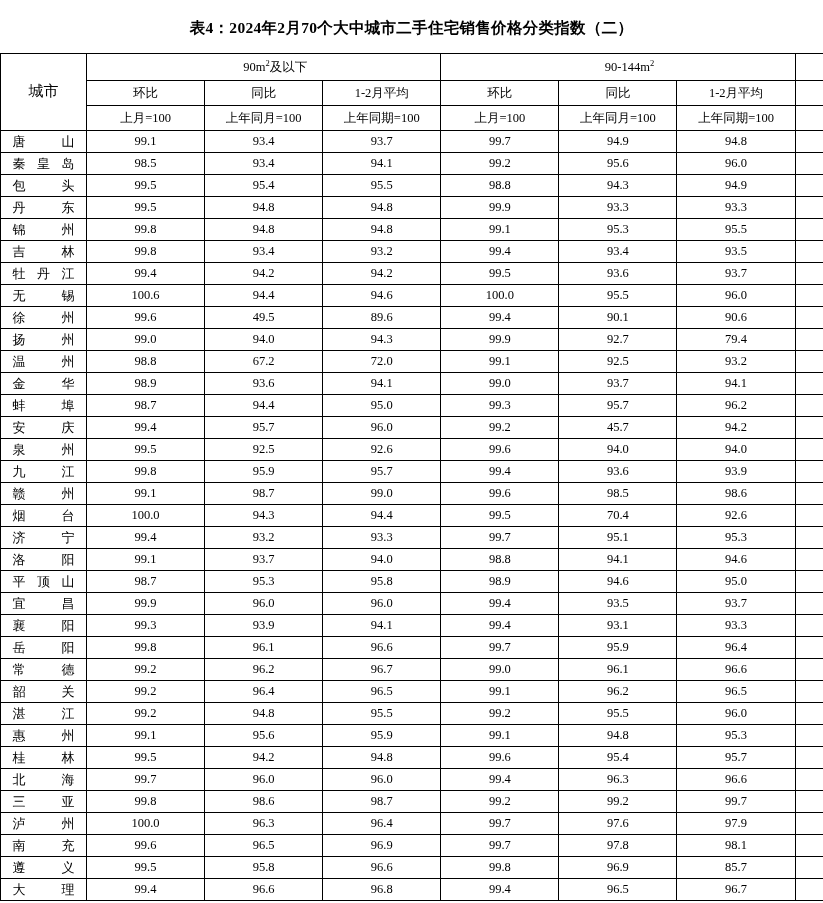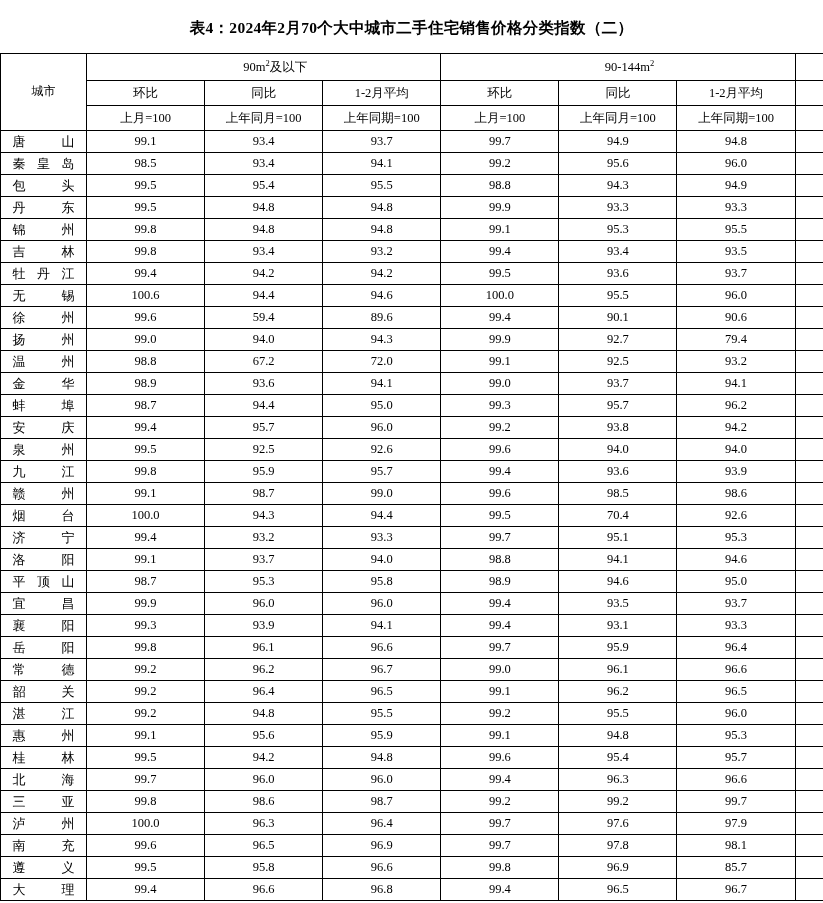--- a/index.html
+++ b/index.html
@@ -47,21 +47,21 @@
   thead td {
     height: 24px;
     font-size: 12.5px;
     line-height: 1.15;
   }
   thead td.grp {
     height: 26px;
     padding-left: 23px;
   }
   thead td.city-head {
-    font-size: 12px;
+    font-size: 15px;
   }
   tbody td {
     height: 21px;
     font-size: 12.5px;
   }
   td.city {
     text-align: center;
     letter-spacing: 0;
     font-size: 13px;
     padding: 0 6px;
@@ -258,21 +258,21 @@
           <td class="num">100.2</td>
         </tr>
         <tr>
           <td class="city">
             <div class="citywrap">
               <span>徐</span>
               <span>州</span>
             </div>
           </td>
           <td class="num">99.6</td>
-          <td class="num">59.4</td>
+          <td class="num">49.5</td>
           <td class="num">89.6</td>
           <td class="num">99.4</td>
           <td class="num">90.1</td>
           <td class="num">90.6</td>
           <td class="num">98.9</td>
         </tr>
         <tr>
           <td class="city">
             <div class="citywrap">
               <span>扬</span>
@@ -336,21 +336,21 @@
           <td class="city">
             <div class="citywrap">
               <span>安</span>
               <span>庆</span>
             </div>
           </td>
           <td class="num">99.4</td>
           <td class="num">95.7</td>
           <td class="num">96.0</td>
           <td class="num">99.2</td>
-          <td class="num">93.8</td>
+          <td class="num">45.7</td>
           <td class="num">94.2</td>
           <td class="num">98.4</td>
         </tr>
         <tr>
           <td class="city">
             <div class="citywrap">
               <span>泉</span>
               <span>州</span>
             </div>
           </td>

